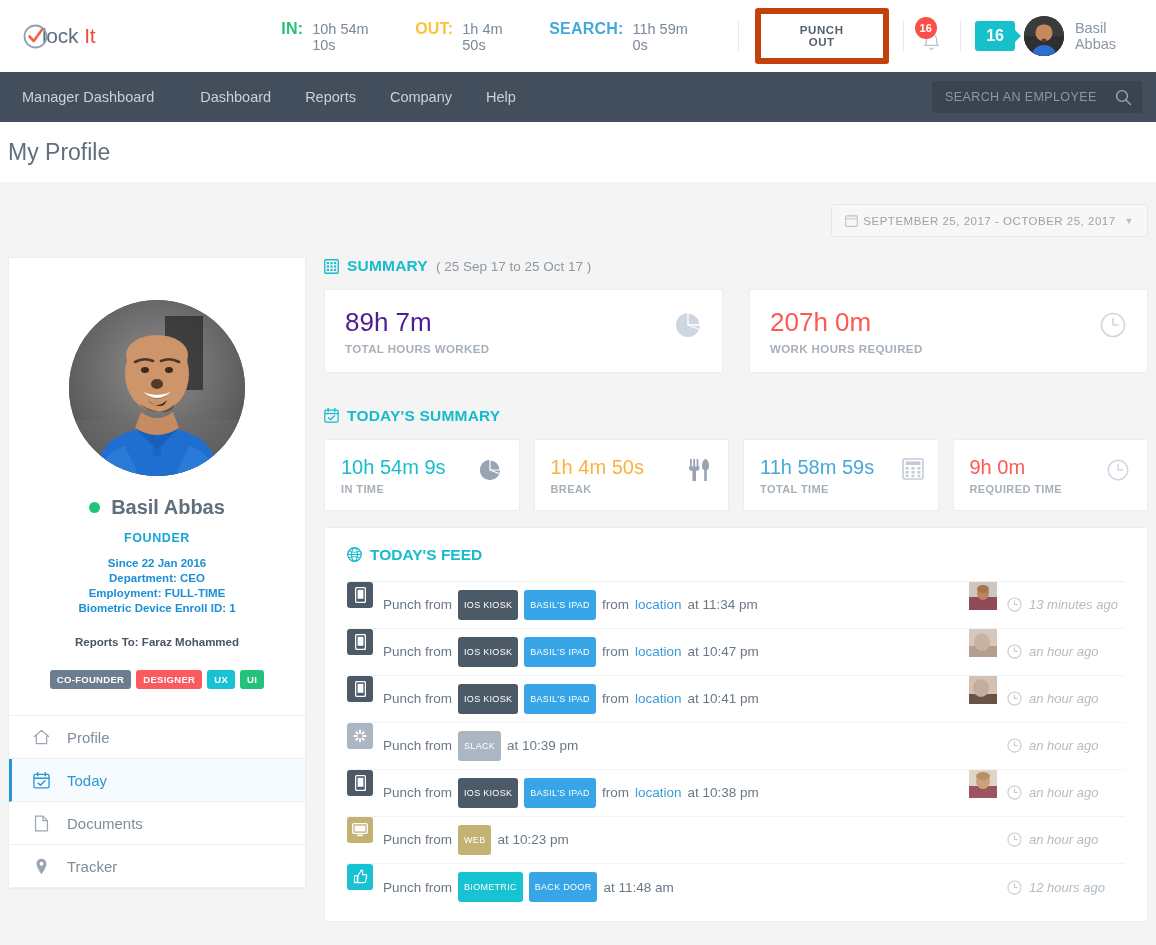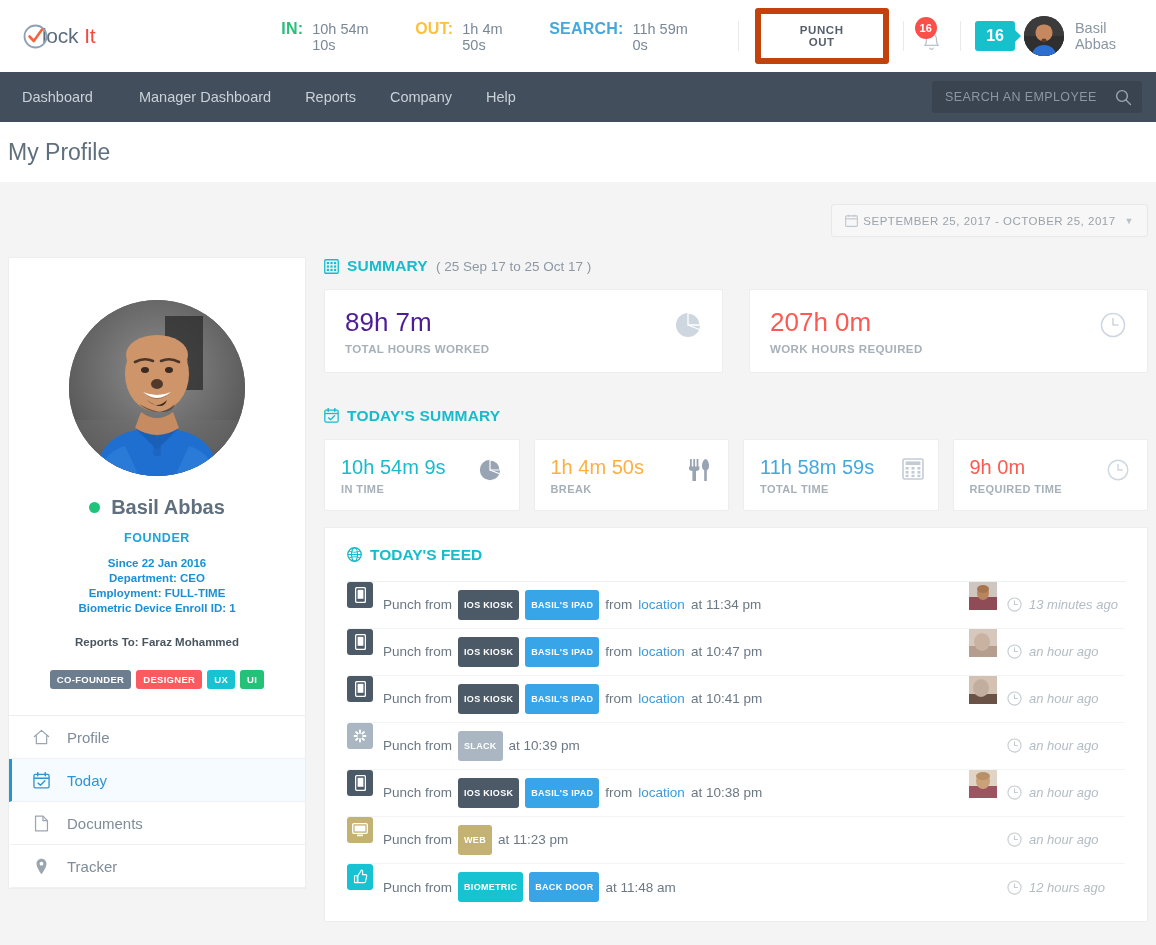--- a/index.html
+++ b/index.html
@@ -302,21 +302,21 @@
     gap: 10px;
   }
   .feed-row:last-child { border-bottom: none; }
   .feed-icon {
     width: 26px; height: 26px; border-radius: 3px;
     display: flex; align-items: center; justify-content: center;
     color: #fff; flex: 0 0 auto;
   }
   .feed-text { font-size: 13.5px; color: #6b7884; display: flex; align-items: center; gap: 6px; flex-wrap: nowrap; }
   .pill {
-    font-size: 9px; font-weight: bold; color: #fff;
+    font-size: 9px; font-weight: normal; color: #fff;
     padding: 10px 6px; border-radius: 3px; letter-spacing: 0.3px;
     white-space: nowrap;
   }
   .link { color: #3d9ad9; }
   .feed-spacer { flex: 1; }
   .feed-thumb {
     width: 28px; height: 28px; overflow: hidden; flex: 0 0 auto;
     background: #cbbab0;
   }
   .feed-time {
@@ -382,22 +382,22 @@
         <circle cx="20" cy="17" r="8.5" fill="#c6895f"></circle>
         <path d="M12.5 12.5c2-5 13-5 15 0c-1 1.5-13.5 1.8-15 0z" fill="#c6895f"></path>
         <ellipse cx="20" cy="24.5" rx="2.6" ry="2.1" fill="#5c3b2b"></ellipse>
       </svg>
     </span>
     <span class="hdr-name">Basil Abbas</span>
   </div>
 </div>
 
 <div class="navbar">
+  <div class="nav-item">Manager Dashboard</div>
   <div class="nav-item">Dashboard</div>
-  <div class="nav-item">Manager Dashboard</div>
   <div class="nav-item">Reports</div>
   <div class="nav-item">Company</div>
   <div class="nav-item">Help</div>
   <div class="nav-spacer"></div>
   <div class="search-box">
     <input type="text" placeholder="SEARCH AN EMPLOYEE" style="">
     <svg width="17" height="17" viewBox="0 0 17 17">
       <circle cx="7" cy="7" r="5.4" fill="none" stroke="#9aa6b2" stroke-width="1.4"></circle>
       <line x1="11" y1="11" x2="15.5" y2="15.5" stroke="#9aa6b2" stroke-width="1.4" stroke-linecap="round"></line>
     </svg>
@@ -811,21 +811,21 @@
           <span class="feed-icon" style="background:#c4b274">
             <svg width="16" height="14" viewBox="0 0 16 14">
                 <rect x="0.7" y="0.7" width="14.6" height="9.6" rx="1.2" fill="none" stroke="#fff" stroke-width="1.3"></rect>
                 <rect x="2.6" y="2.6" width="10.8" height="5.8" fill="#fff"></rect>
                 <rect x="5" y="11.6" width="6" height="1.6" fill="#fff"></rect>
               </svg>
           </span>
           <span class="feed-text">
             <span>Punch from</span>
             <span class="pill" style="background:#c4b274">WEB</span>
-            <span>at 11:23 pm</span>
+            <span>at 10:23 pm</span>
           </span>
           <span class="feed-spacer"></span>
           <span class="feed-time">
             <svg class="clock-sm" width="15" height="15" viewBox="0 0 16 16">
                 <circle cx="8" cy="8" r="7" fill="none" stroke="#c4ccd3" stroke-width="1.2"></circle>
                 <path d="M8 4 V8 H11" fill="none" stroke="#c4ccd3" stroke-width="1.2" stroke-linecap="round"></path>
               </svg>
             <span>an hour ago</span>
           </span>
         </div>

